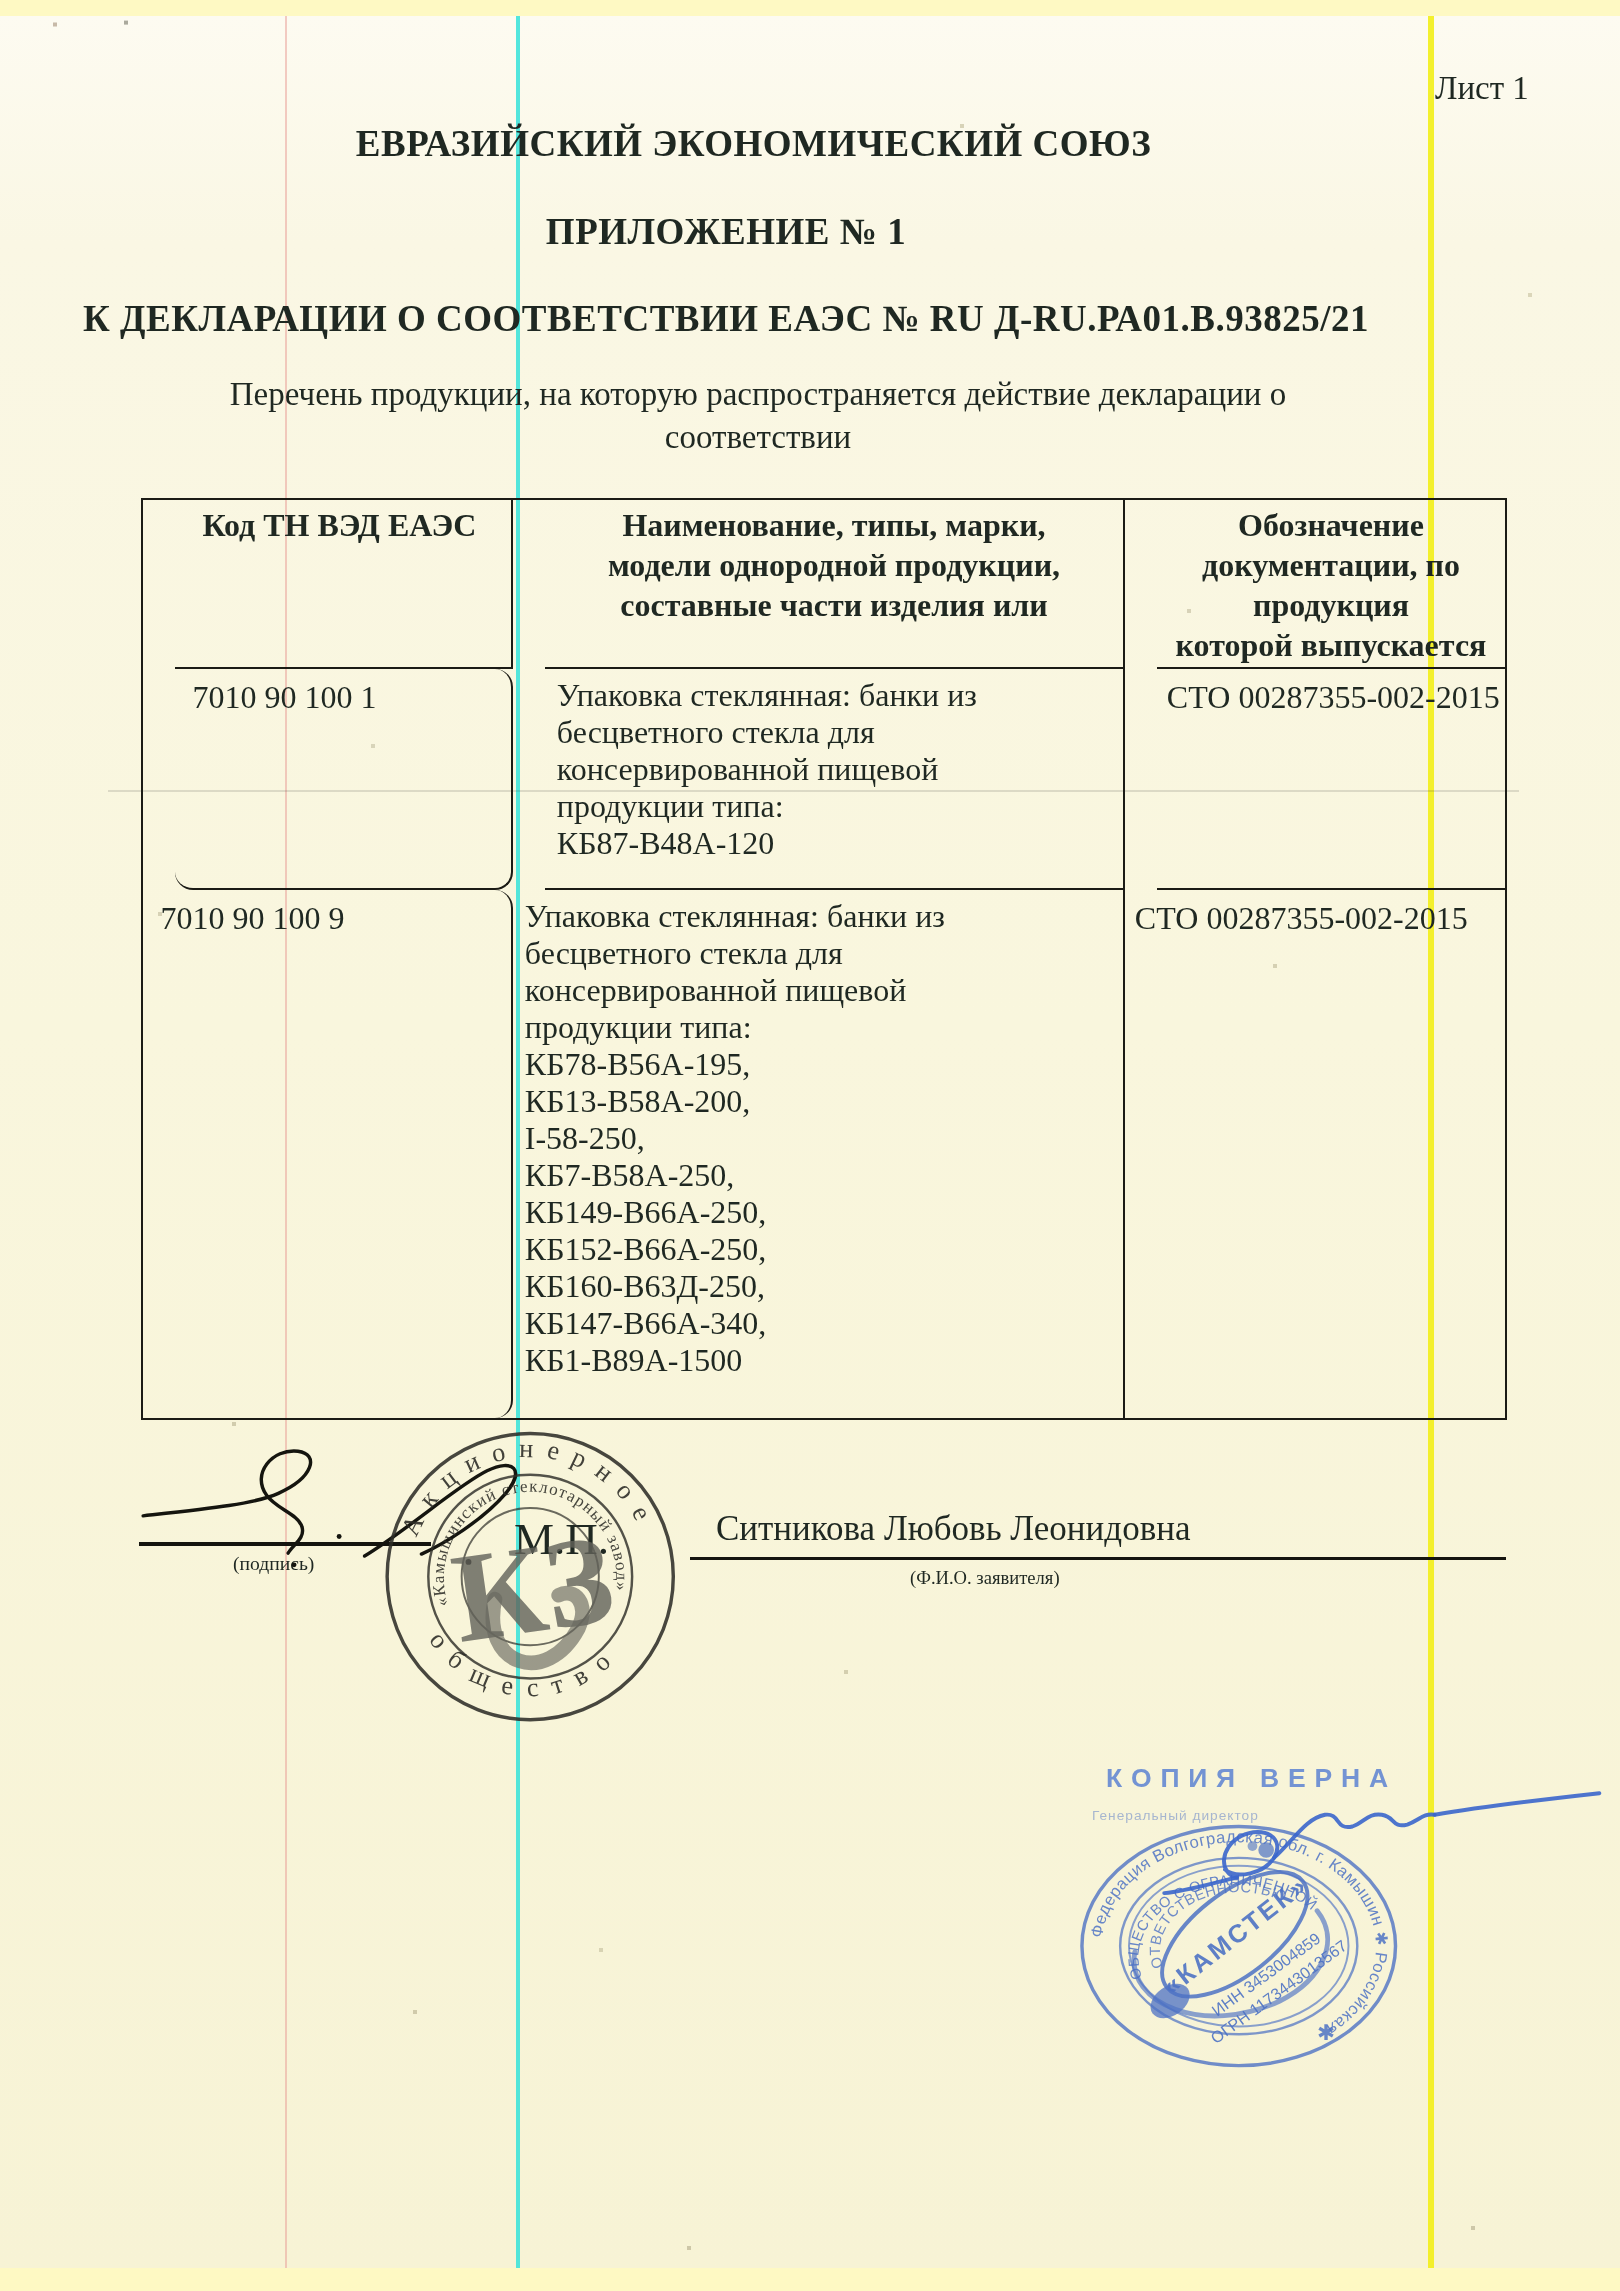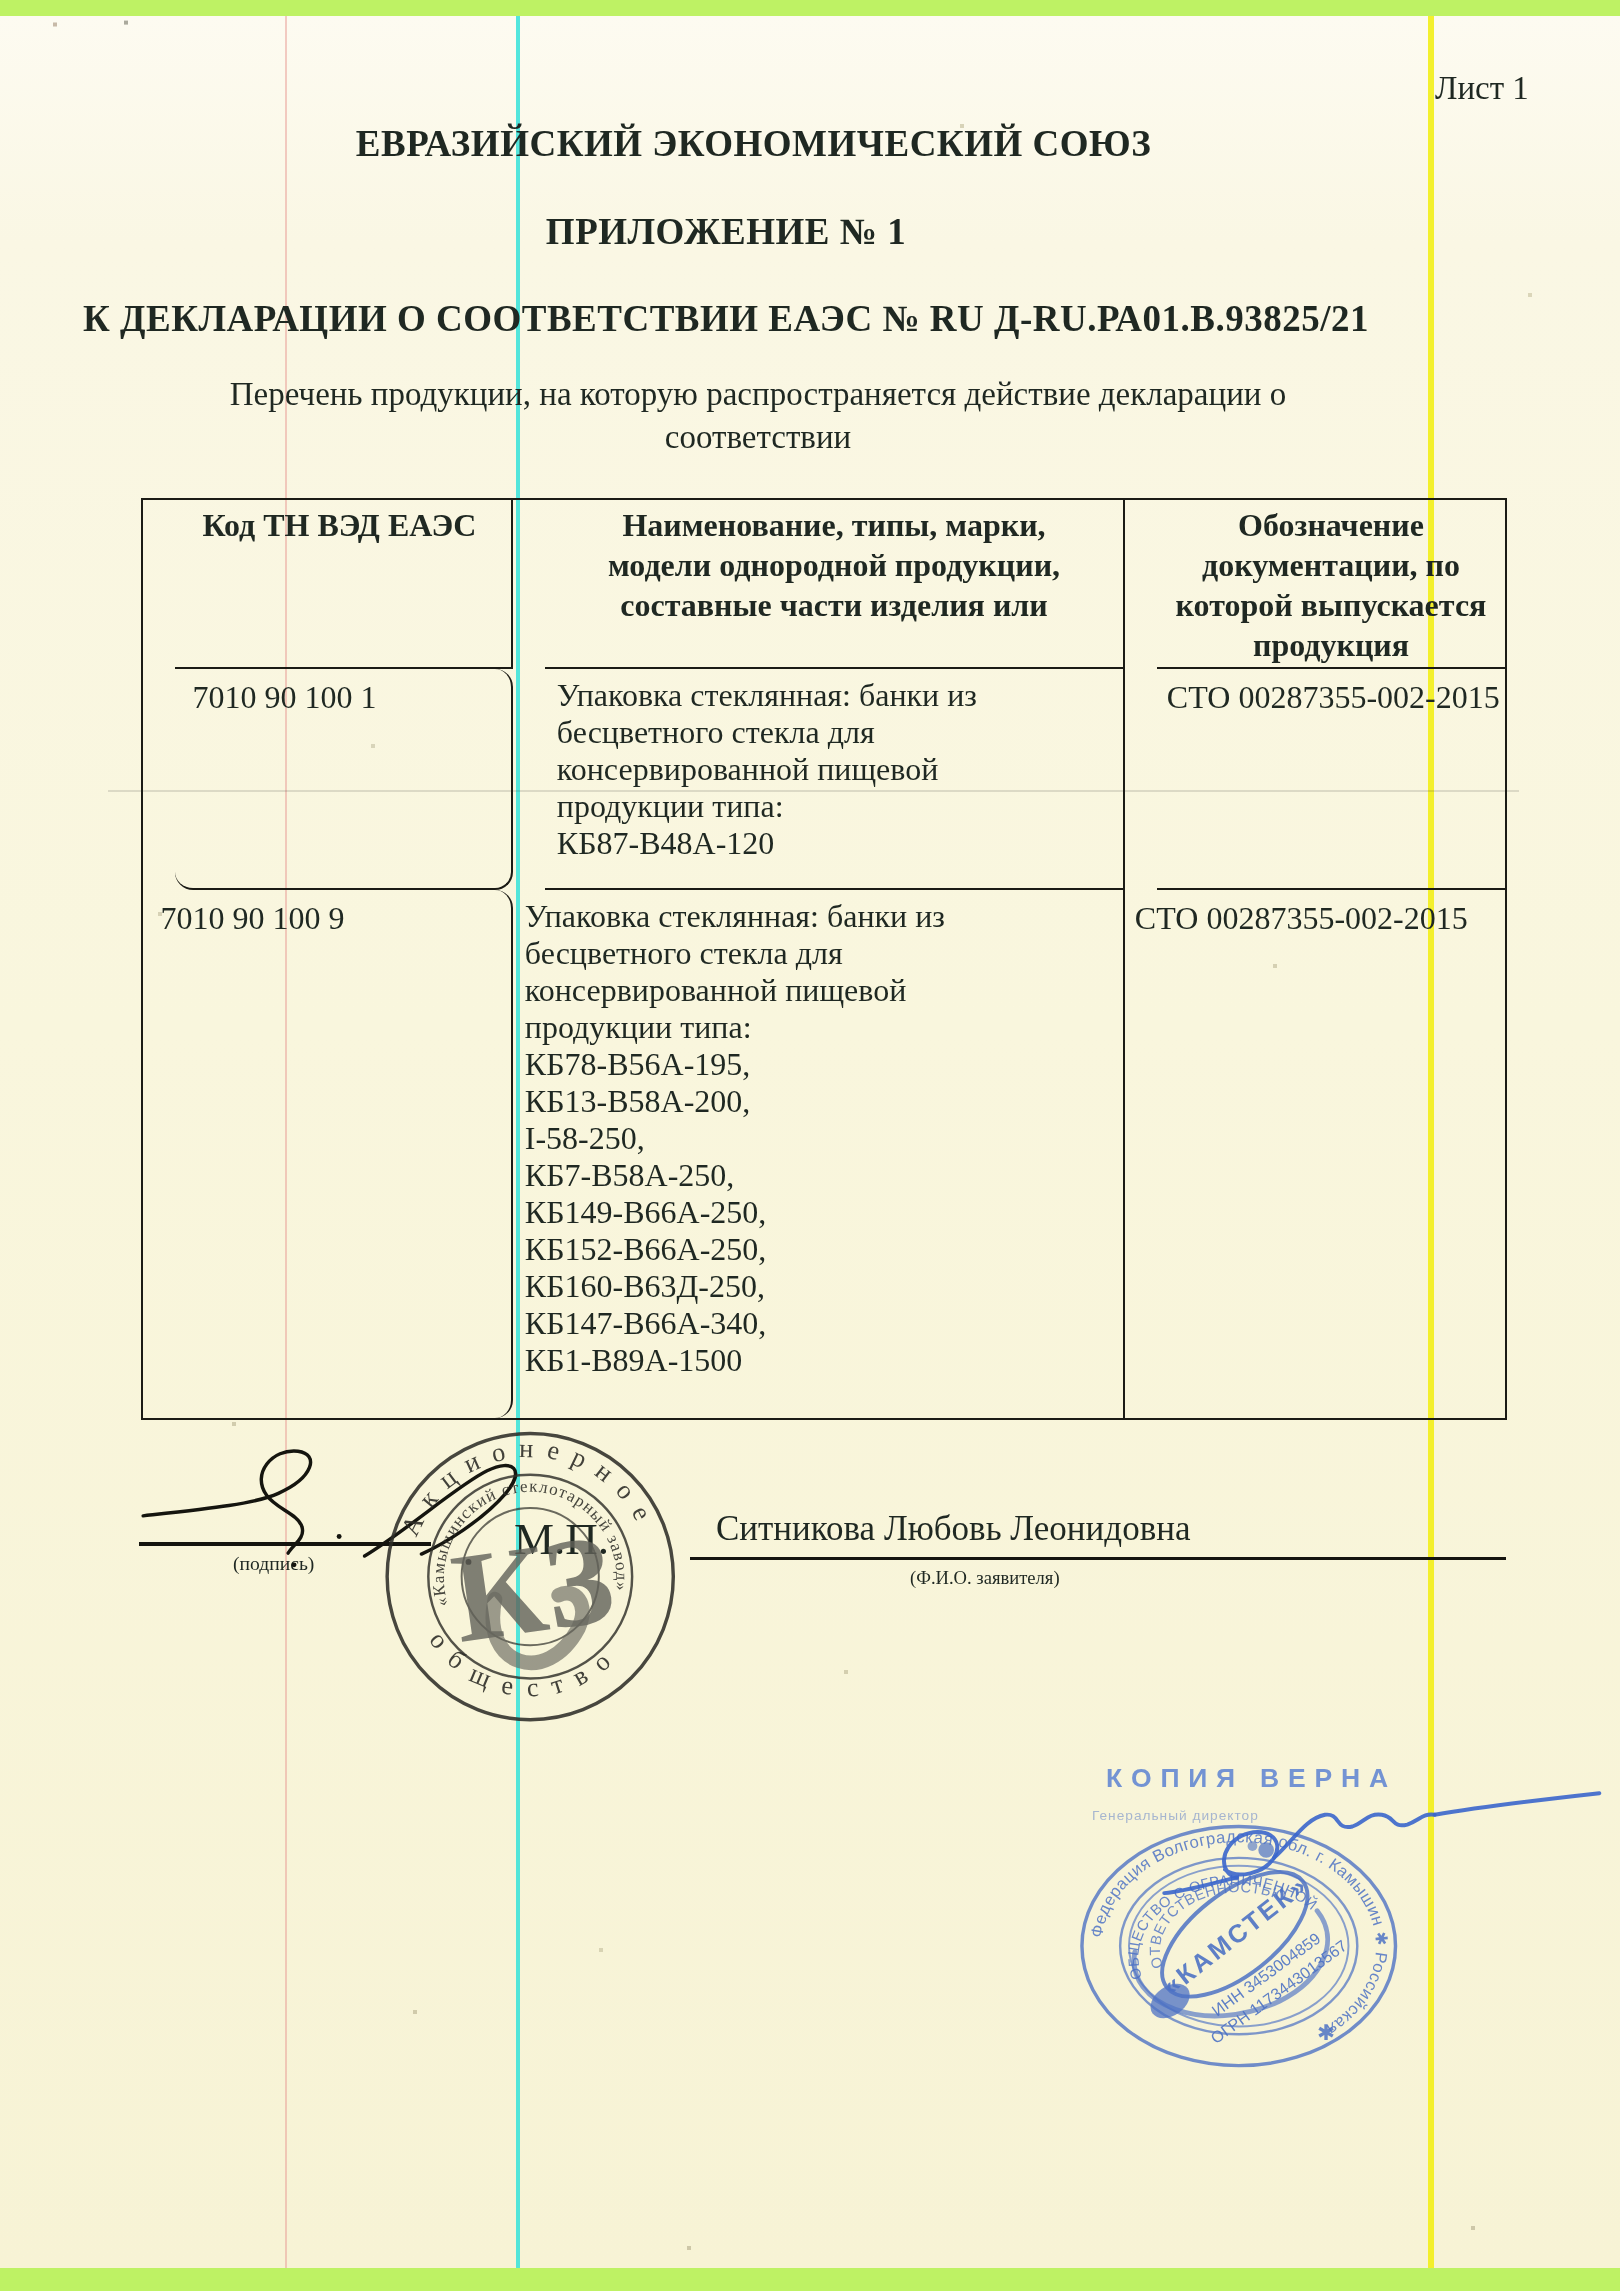--- a/index.html
+++ b/index.html
@@ -1,16 +1,16 @@
 <!DOCTYPE html>
 <html><head>
 <meta charset="utf-8">
 <style>
   html,body{margin:0;padding:0;background:#ffffff;}
-  #page{position:relative;width:1620px;height:2292px;background:#bef264;overflow:hidden;
+  #page{position:relative;width:1620px;height:2292px;background:#fef9c3;overflow:hidden;
         font-family:"Liberation Serif",serif;color:#1f2822;}
   .paper{position:absolute;left:0;top:15.7px;width:1620px;height:2252px;
          background:linear-gradient(180deg,#fdfbf1 0%,#faf7e4 10%,#f9f6dd 45%,#f7f3d5 100%);}
   
   .vline{position:absolute;top:15.7px;height:2252px;}
   .vline.pink{left:285px;width:2px;background:#e9a39b;opacity:.55;}
   .vline.cyan{left:516px;width:3.9px;background:#35e2d9;opacity:.85;}
   .vline.yellow{left:1428px;width:5.9px;background:#f2ee18;opacity:.9;}
   .hline-artifact{position:absolute;left:108px;top:790px;width:1411px;height:2px;
                   background:rgba(70,70,60,.16);}
@@ -80,22 +80,22 @@
   <div class="doc-table">
     <div class="cell hdr first bR bB">Код ТН ВЭД ЕАЭС</div>
     <div class="cell hdr bR bB">
         <div>Наименование, типы, марки,</div>
         <div>модели однородной продукции,</div>
         <div>составные части изделия или</div>
       </div>
     <div class="cell hdr bB">
         <div>Обозначение</div>
         <div>документации, по</div>
+        <div>продукция</div>
         <div>которой выпускается</div>
-        <div>продукция</div>
       </div>
 
     <div class="cell code-cell bR bB r1">7010 90 100 1</div>
     <div class="cell name-cell bR bB r1">
         <div>Упаковка стеклянная: банки из</div>
         <div>бесцветного стекла для</div>
         <div>консервированной пищевой</div>
         <div>продукции типа:</div>
         <div>КБ87-В48А-120</div>
       </div>

